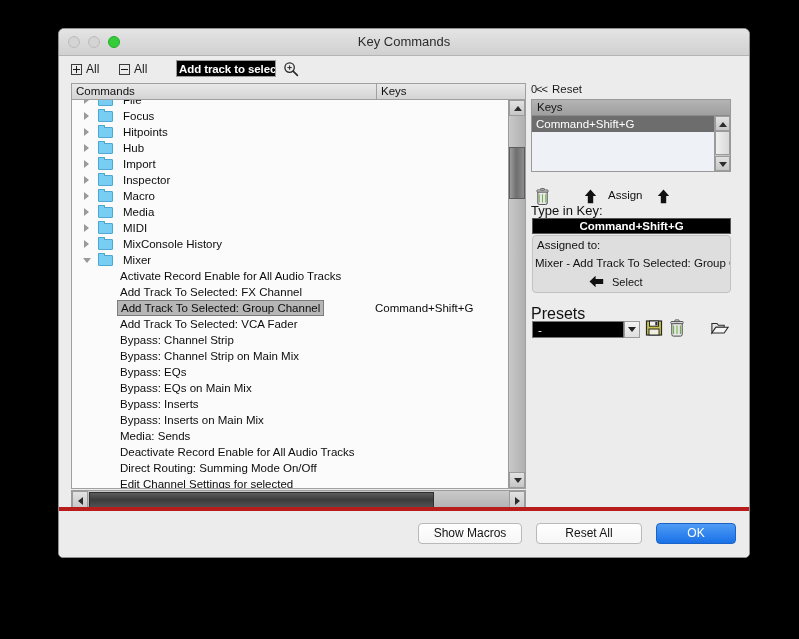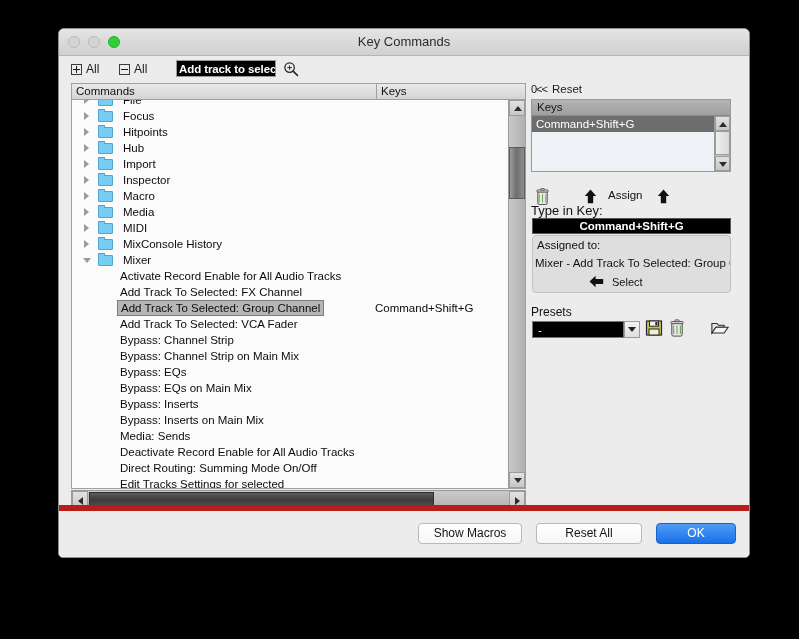--- a/index.html
+++ b/index.html
@@ -552,21 +552,21 @@
     gap: 8px;
   }
   .arrow-left-glyph { width: 15px; height: 13px; }
   .select-label { font-size: 11px; color: #111; cursor: default; }
 
   
   .presets-label {
     position: absolute;
     left: 2px;
     top: 222px;
-    font-size: 12px;
+    font-size: 16px;
     color: #111;
   }
   .preset-field {
     position: absolute;
     left: 3px;
     top: 238px;
     width: 92px;
     height: 17px;
     background: #000000;
     border: 1px solid #777;
@@ -605,21 +605,21 @@
   .preset-icon.trash { left: 139px; }
   .preset-icon.open  { left: 182px; }
 
   
   .footer {
     position: absolute;
     left: 0; right: 0;
     bottom: 0;
     height: 46px;
     background: #ececec;
-    border-top: 6px solid #b91c1c;
+    border-top: 4px solid #b91c1c;
   }
   .btn {
     position: absolute;
     top: 12px;
     height: 21px;
     font-size: 12px;
     line-height: 19px;
     text-align: center;
     border-radius: 4px;
     box-sizing: border-box;
@@ -773,21 +773,21 @@
                 <div class="tree-row cmd">
                   <span class="label">Media: Sends</span>
                 </div>
                 <div class="tree-row cmd">
                   <span class="label">Deactivate Record Enable for All Audio Tracks</span>
                 </div>
                 <div class="tree-row cmd">
                   <span class="label">Direct Routing: Summing Mode On/Off</span>
                 </div>
                 <div class="tree-row cmd">
-                  <span class="label">Edit Tracks Settings for selected</span>
+                  <span class="label">Edit Channel Settings for selected</span>
                 </div>
               </div>
           </div>
 
           <div class="vscroll">
             <div class="sb-arrow up">
               <span class="chev up"></span>
             </div>
             <div class="vthumb"></div>
             <div class="sb-arrow down">

